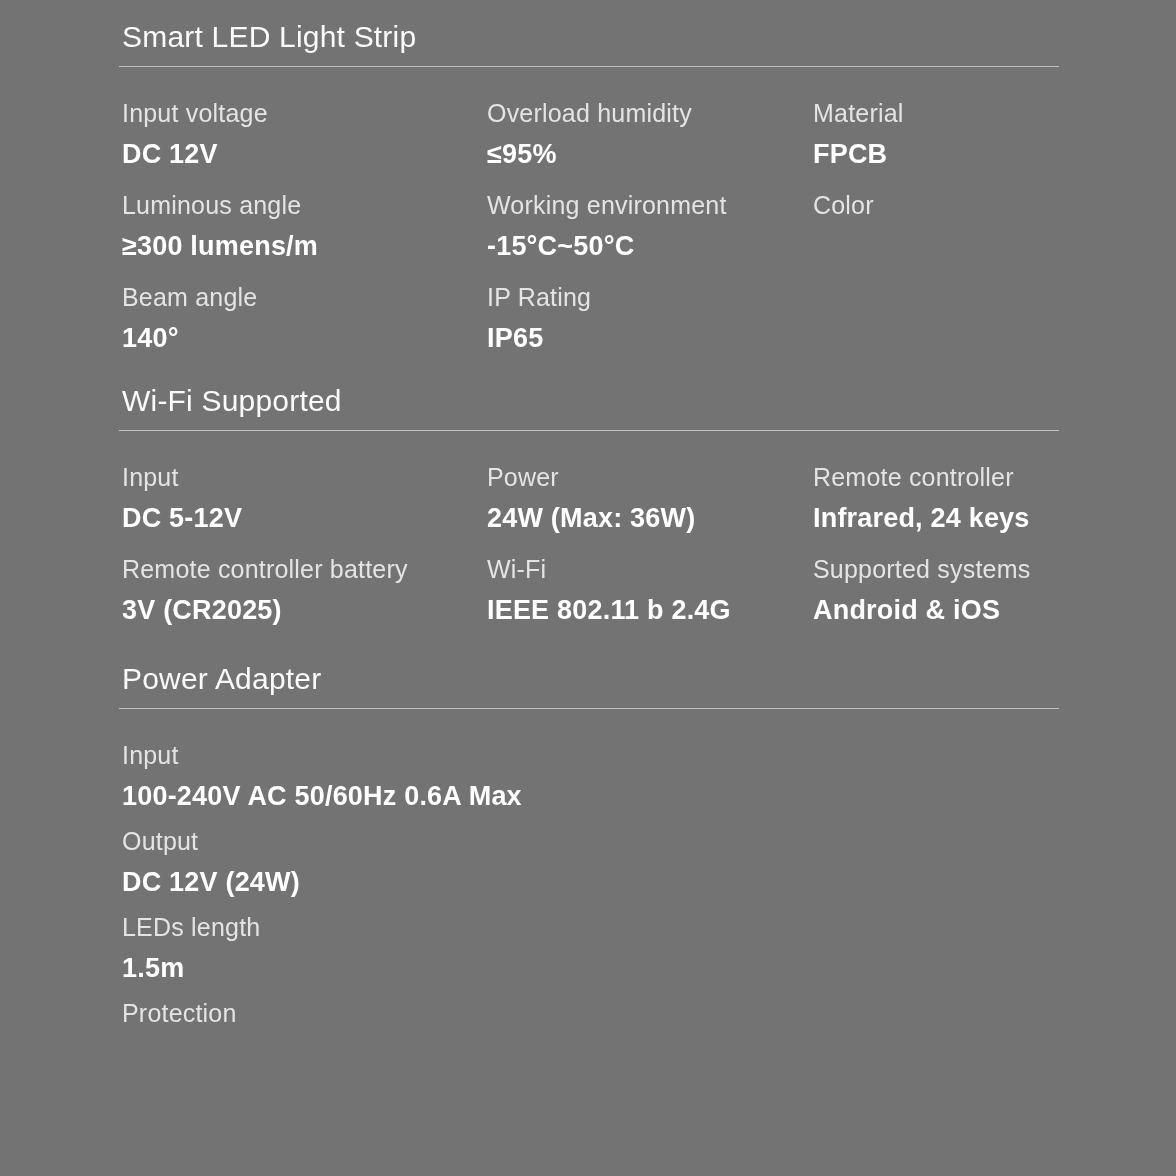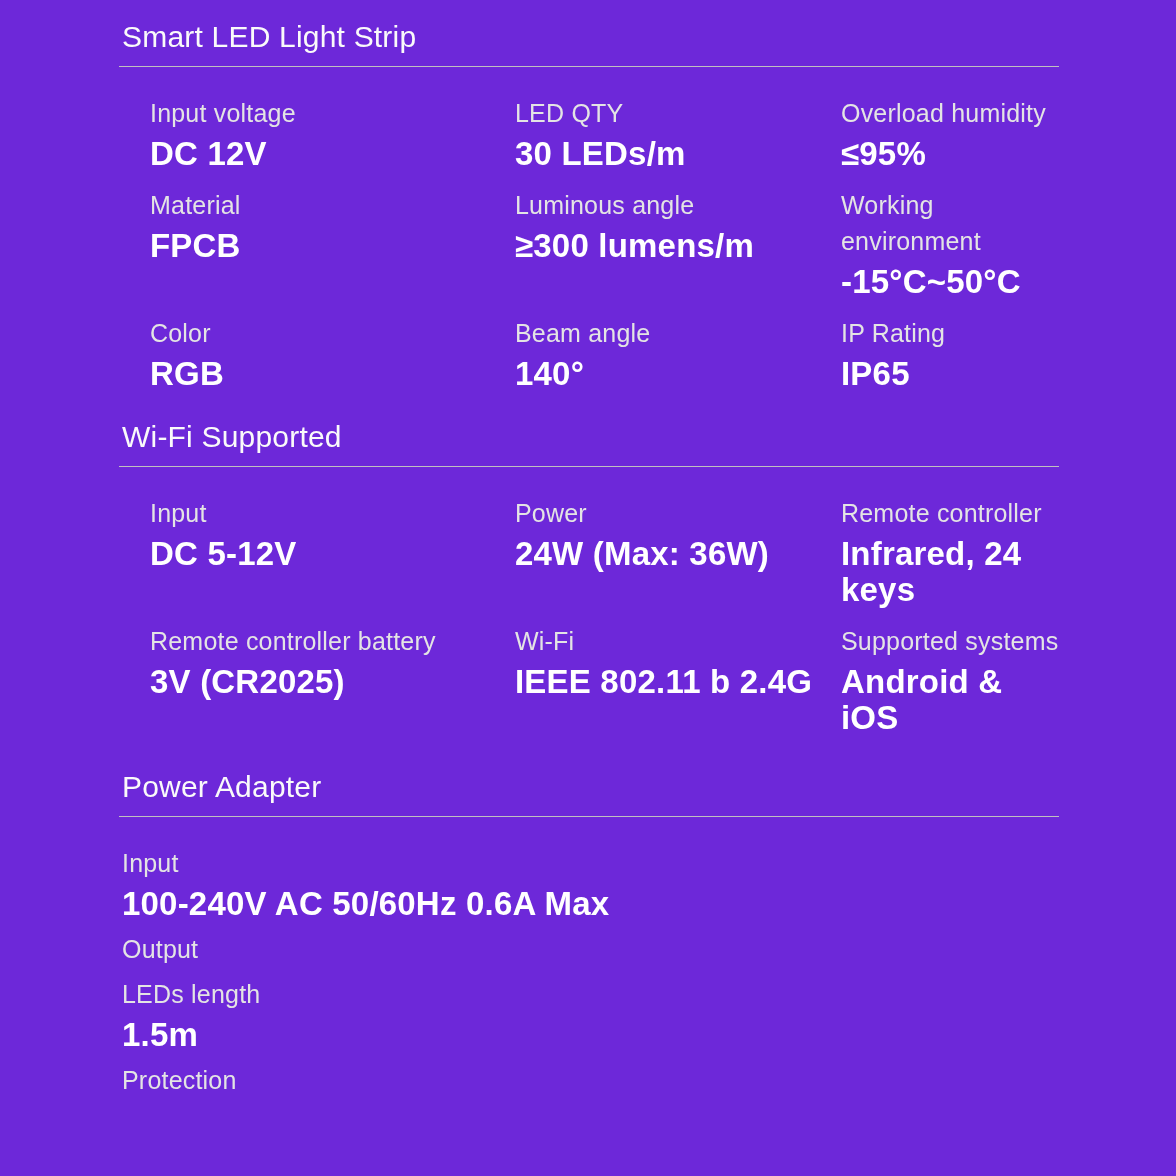--- a/index.html
+++ b/index.html
@@ -4,21 +4,21 @@
 <style>
   * { margin: 0; padding: 0; box-sizing: border-box; }
   html, body {
     background: #000000;
     font-family: "Liberation Sans", "DejaVu Sans", sans-serif;
   }
   .page {
     position: relative;
     width: 1176px;
     height: 1176px;
-    background: #6d28d9;
+    background: #737373;
     overflow: hidden;
   }
   .content {
     margin-left: 119px;
     width: 940px;
     padding-top: 18px;
   }
   .section-title {
     font-size: 30px;
     line-height: 38px;
@@ -29,35 +29,34 @@
   }
   .divider {
     height: 1px;
     background: #c0c0c0;
     margin-top: 10px;
   }
   .spec-grid {
     margin-top: 28px;
     display: grid;
     grid-template-columns: 365px 326px 1fr;
-    margin-left: 28px;
   }
   .spec-cell {
     margin-bottom: 15px;
     padding-left: 3px;
   }
   .spec-label {
     font-size: 25px;
     line-height: 36px;
     font-weight: 400;
     color: #e4e4e4;
     letter-spacing: 0.2px;
   }
   .spec-value {
-    font-size: 33px;
+    font-size: 27px;
     line-height: 36px;
     margin-top: 5px;
     font-weight: 700;
     color: #ffffff;
     letter-spacing: 0.2px;
   }
   .section-2 { margin-top: 11px; }
   .section-3 { margin-top: 17px; }
   .spec-list { margin-top: 28px; }
   .spec-list .spec-cell { margin-bottom: 9px; }
@@ -70,42 +69,37 @@
 
     <div class="section section-1">
       <div class="section-title">Smart LED Light Strip</div>
       <div class="divider"></div>
       <div class="spec-grid">
         <div class="spec-cell">
           <div class="spec-label">Input voltage</div>
           <div class="spec-value">DC 12V</div>
         </div>
         <div class="spec-cell">
-          <div class="spec-label">LED QTY</div>
-          <div class="spec-value">30 LEDs/m</div>
-        </div>
-        <div class="spec-cell">
           <div class="spec-label">Overload humidity</div>
           <div class="spec-value">≤95%</div>
         </div>
         <div class="spec-cell">
           <div class="spec-label">Material</div>
           <div class="spec-value">FPCB</div>
         </div>
         <div class="spec-cell">
           <div class="spec-label">Luminous angle</div>
           <div class="spec-value">≥300 lumens/m</div>
         </div>
         <div class="spec-cell">
           <div class="spec-label">Working environment</div>
           <div class="spec-value">-15°C~50°C</div>
         </div>
         <div class="spec-cell">
           <div class="spec-label">Color</div>
-          <div class="spec-value">RGB</div>
         </div>
         <div class="spec-cell">
           <div class="spec-label">Beam angle</div>
           <div class="spec-value">140°</div>
         </div>
         <div class="spec-cell">
           <div class="spec-label">IP Rating</div>
           <div class="spec-value">IP65</div>
         </div>
       </div>
@@ -145,20 +139,21 @@
     <div class="section section-3">
       <div class="section-title">Power Adapter</div>
       <div class="divider"></div>
       <div class="spec-list">
         <div class="spec-cell">
           <div class="spec-label">Input</div>
           <div class="spec-value">100-240V AC 50/60Hz 0.6A Max</div>
         </div>
         <div class="spec-cell">
           <div class="spec-label">Output</div>
+          <div class="spec-value">DC 12V (24W)</div>
         </div>
         <div class="spec-cell">
           <div class="spec-label">LEDs length</div>
           <div class="spec-value">1.5m</div>
         </div>
         <div class="spec-cell">
           <div class="spec-label">Protection</div>
         </div>
       </div>
     </div>

